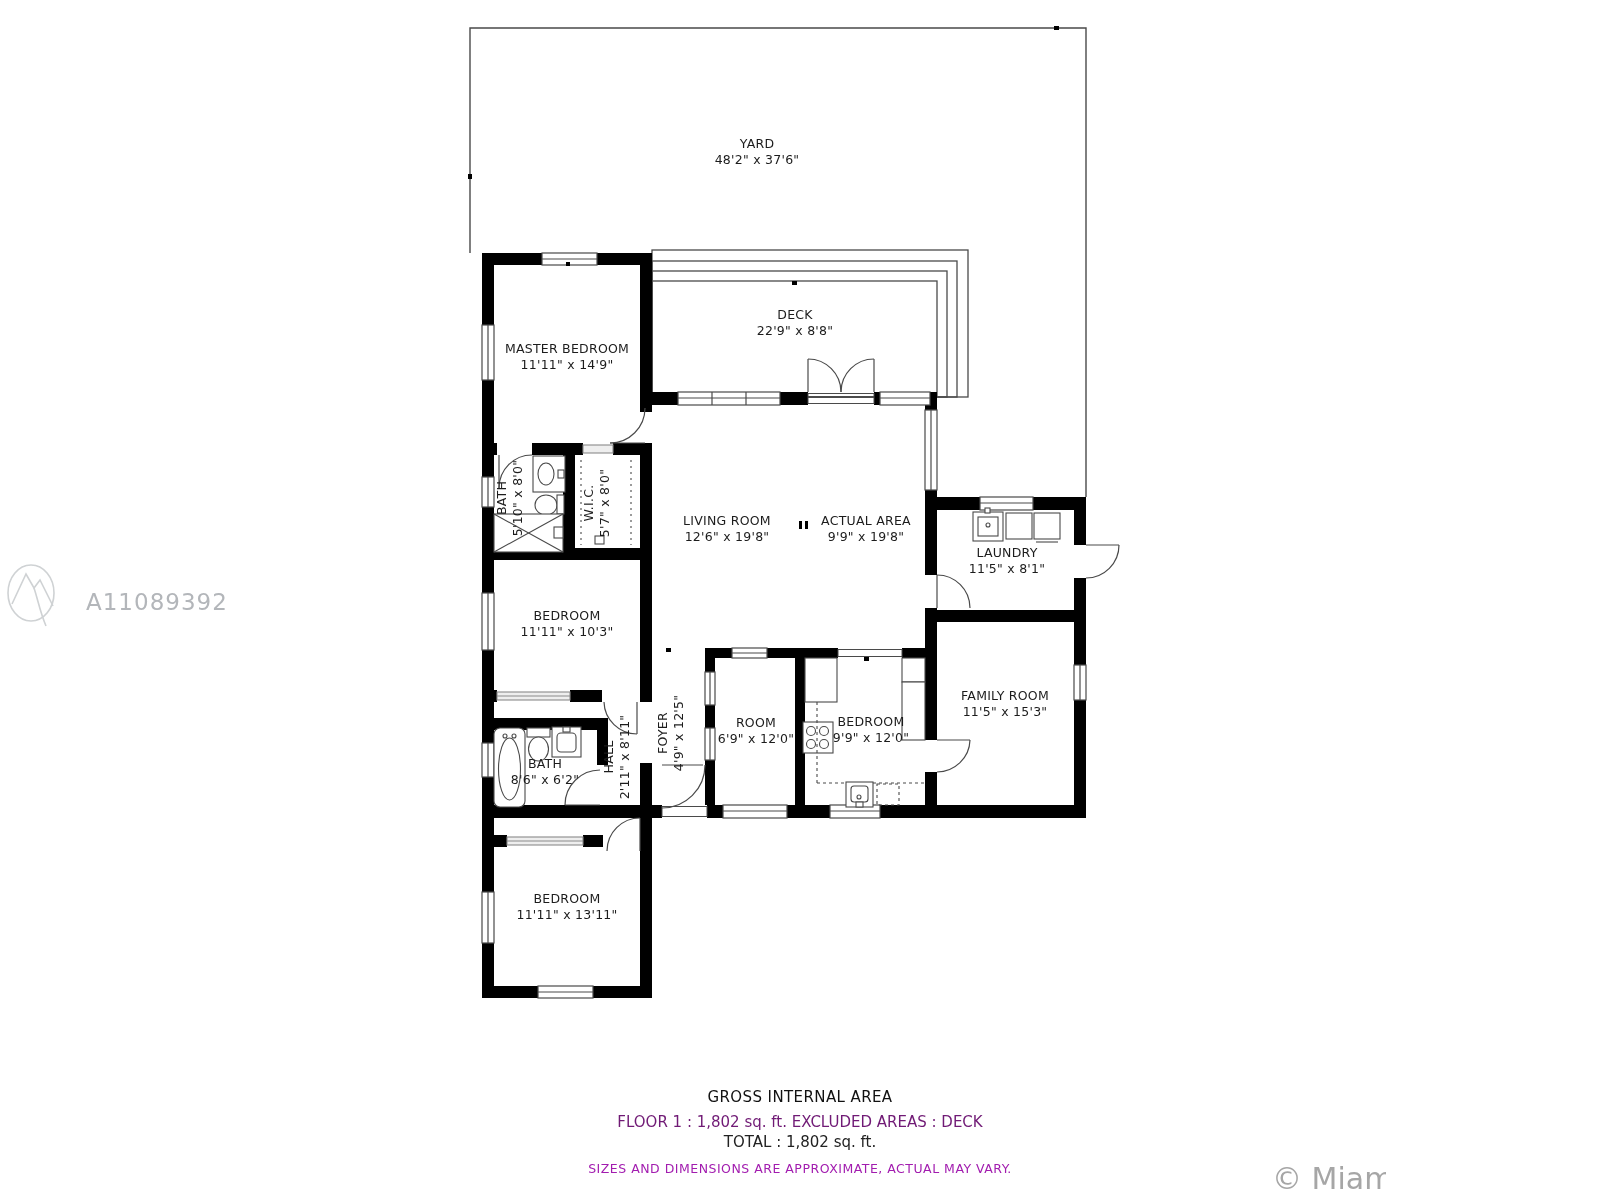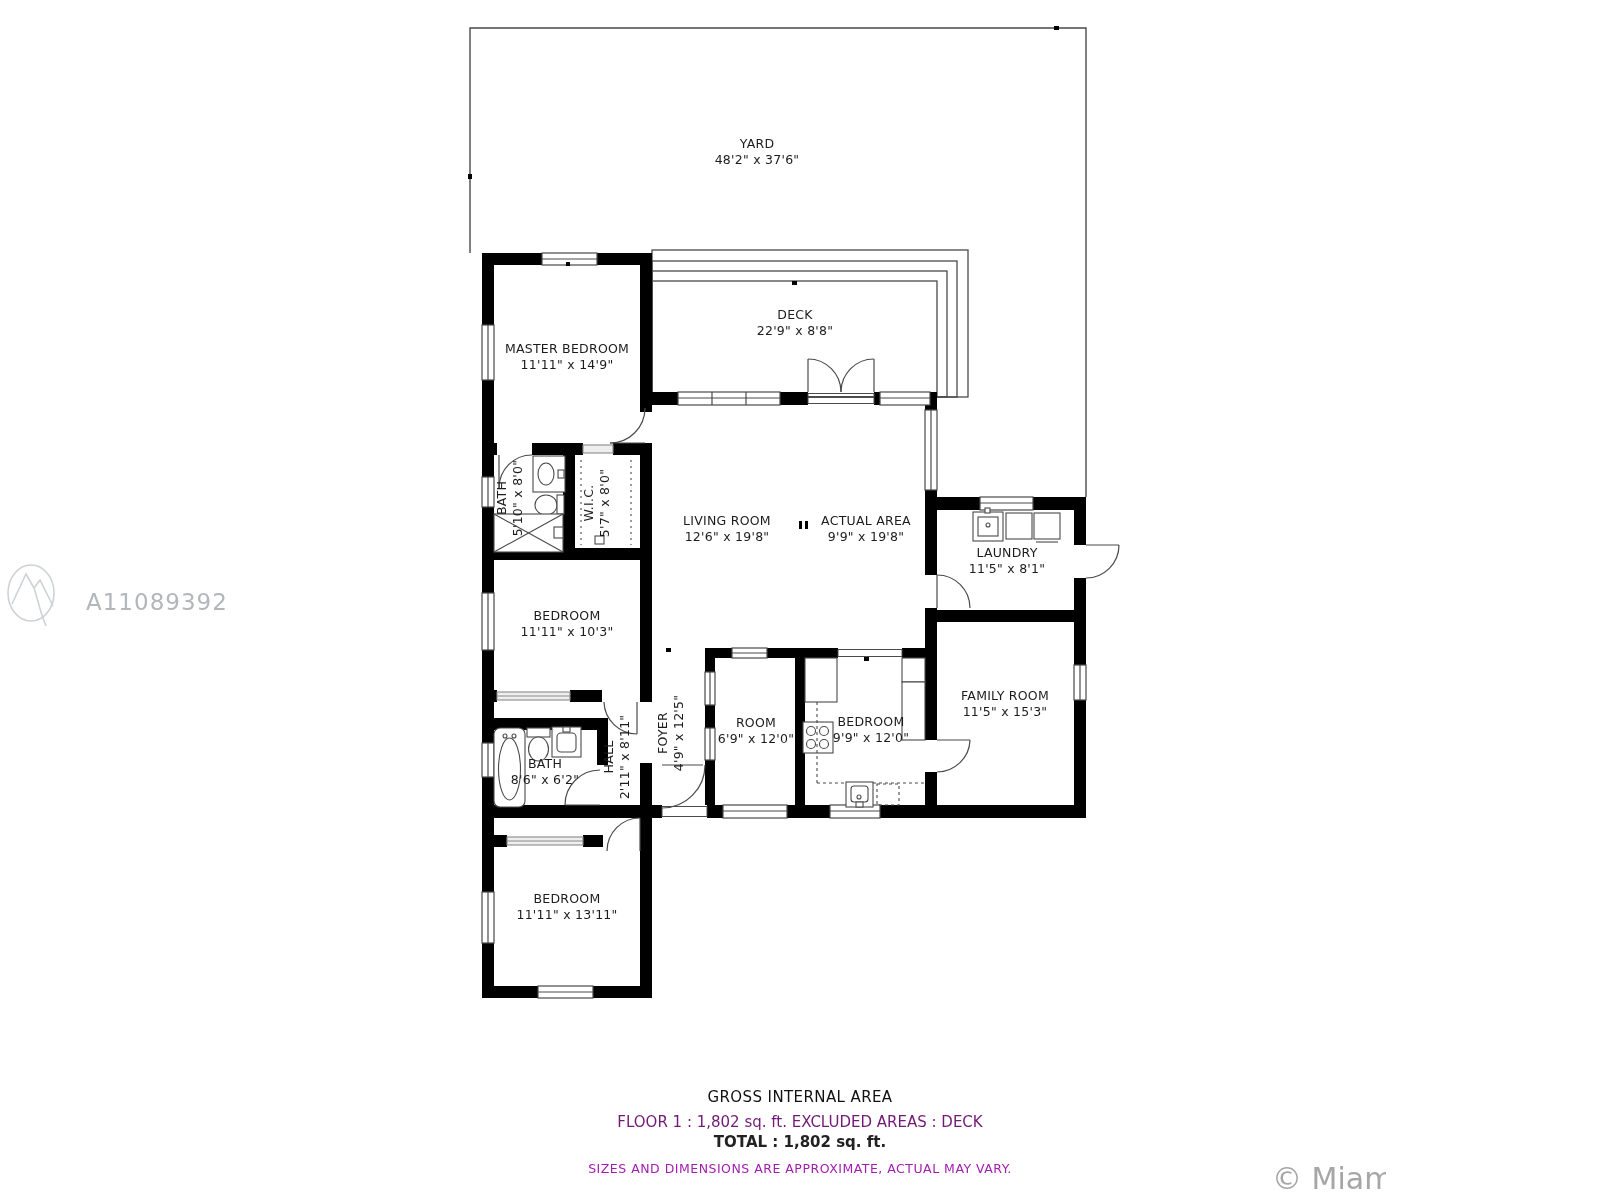--- a/index.html
+++ b/index.html
@@ -7,21 +7,21 @@
           font-family:"DejaVu Sans","Liberation Sans",sans-serif;border-radius:24px;}
   #plan-svg{position:absolute;left:0;top:0;}
   .rlabel{position:absolute;transform:translate(-50%,-50%);text-align:center;white-space:nowrap;
           color:#1c1c1c;font-size:12.5px;font-weight:500;letter-spacing:.25px;line-height:1.3;}
   .rlabel.vert{transform:translate(-50%,-50%) rotate(-90deg);}
   .rname{font-weight:500;}
   .rdims{font-weight:400;}
   .footer-line{position:absolute;left:800px;transform:translateX(-50%);white-space:nowrap;text-align:right;}
   #footer-title{top:1088px;font-size:15px;font-weight:500;letter-spacing:.4px;color:#111;}
   #footer-l1{top:1113px;font-size:15px;font-weight:400;color:#701a75;}
-  #footer-l2{top:1133px;font-size:15px;font-weight:700;color:#222;}
+  #footer-l2{top:1133px;font-size:15px;font-weight:400;color:#222;}
   #footer-disclaimer{top:1161px;font-size:12.5px;letter-spacing:.5px;color:#a21caf;}
   #mls-stamp{position:absolute;left:1272px;top:1161px;font-size:30px;color:#a6a6a6;white-space:nowrap;}
   #wm-id{position:absolute;left:57px;top:589px;font-size:23px;color:#b3b6ba;letter-spacing:1px;margin-left:29px;}
   #wm-logo{position:absolute;left:4px;top:560px;}
 </style>
 </head>
 <body>
 
 <div id="canvas">
 

